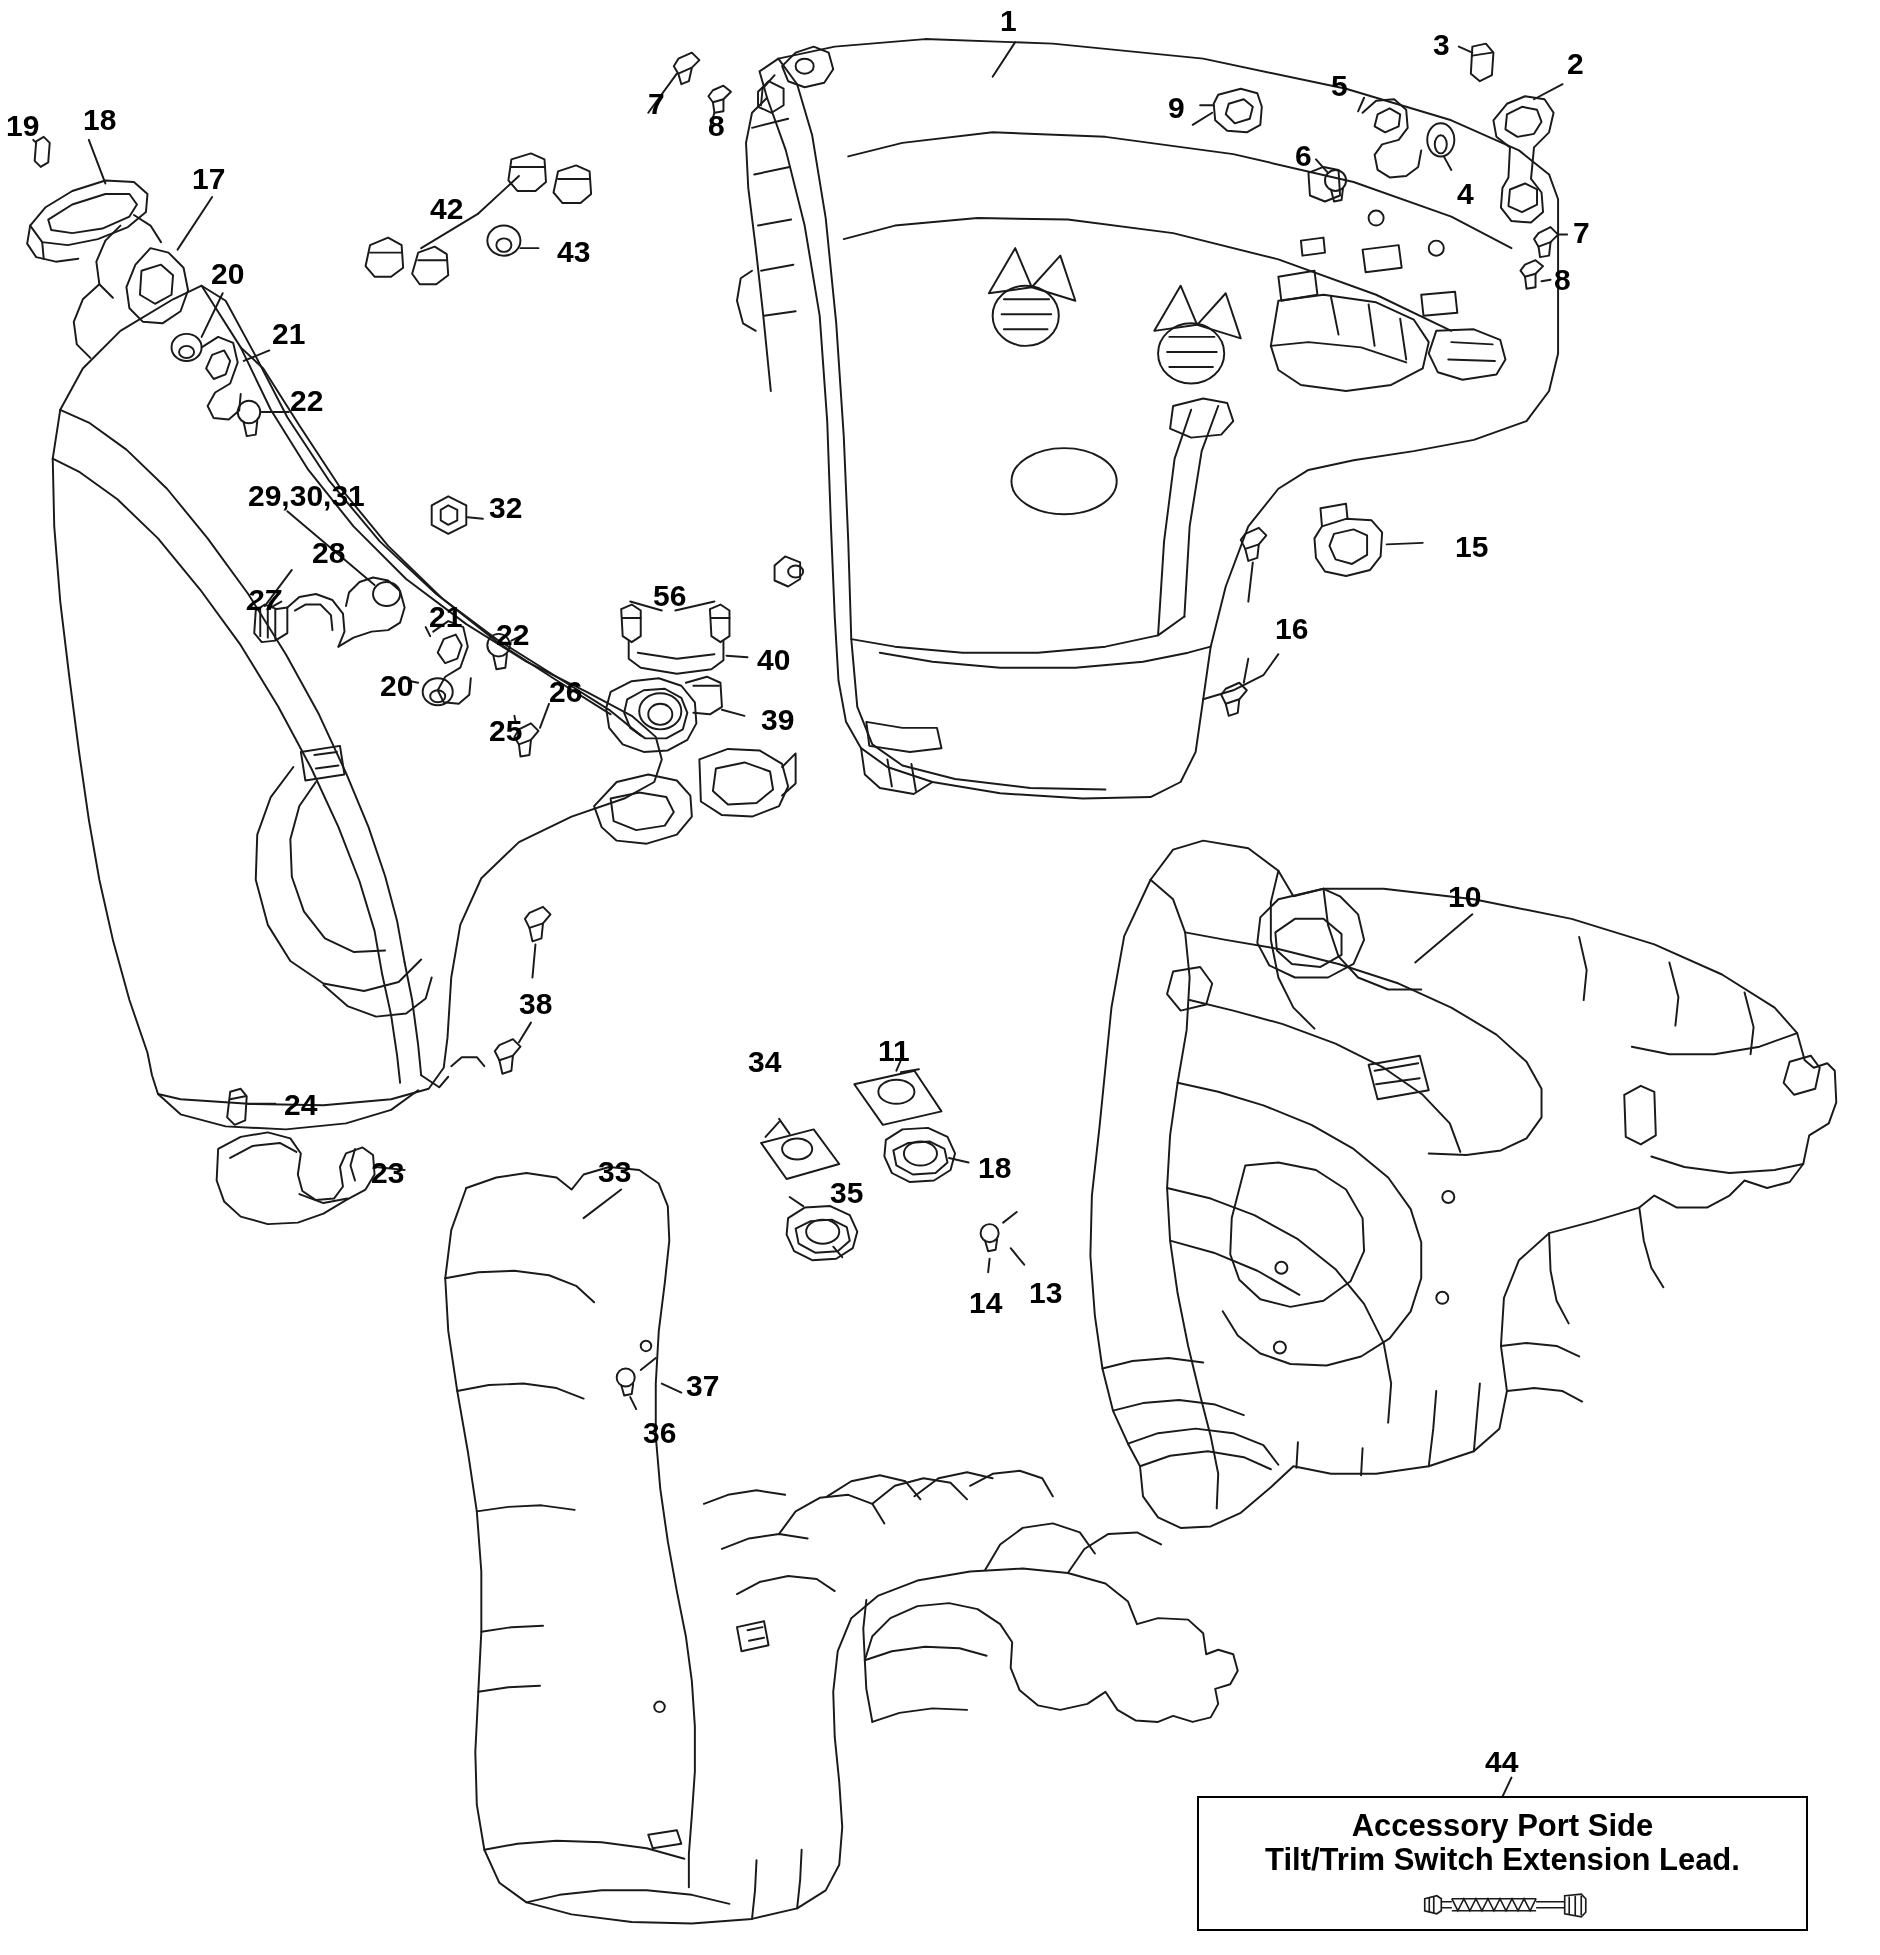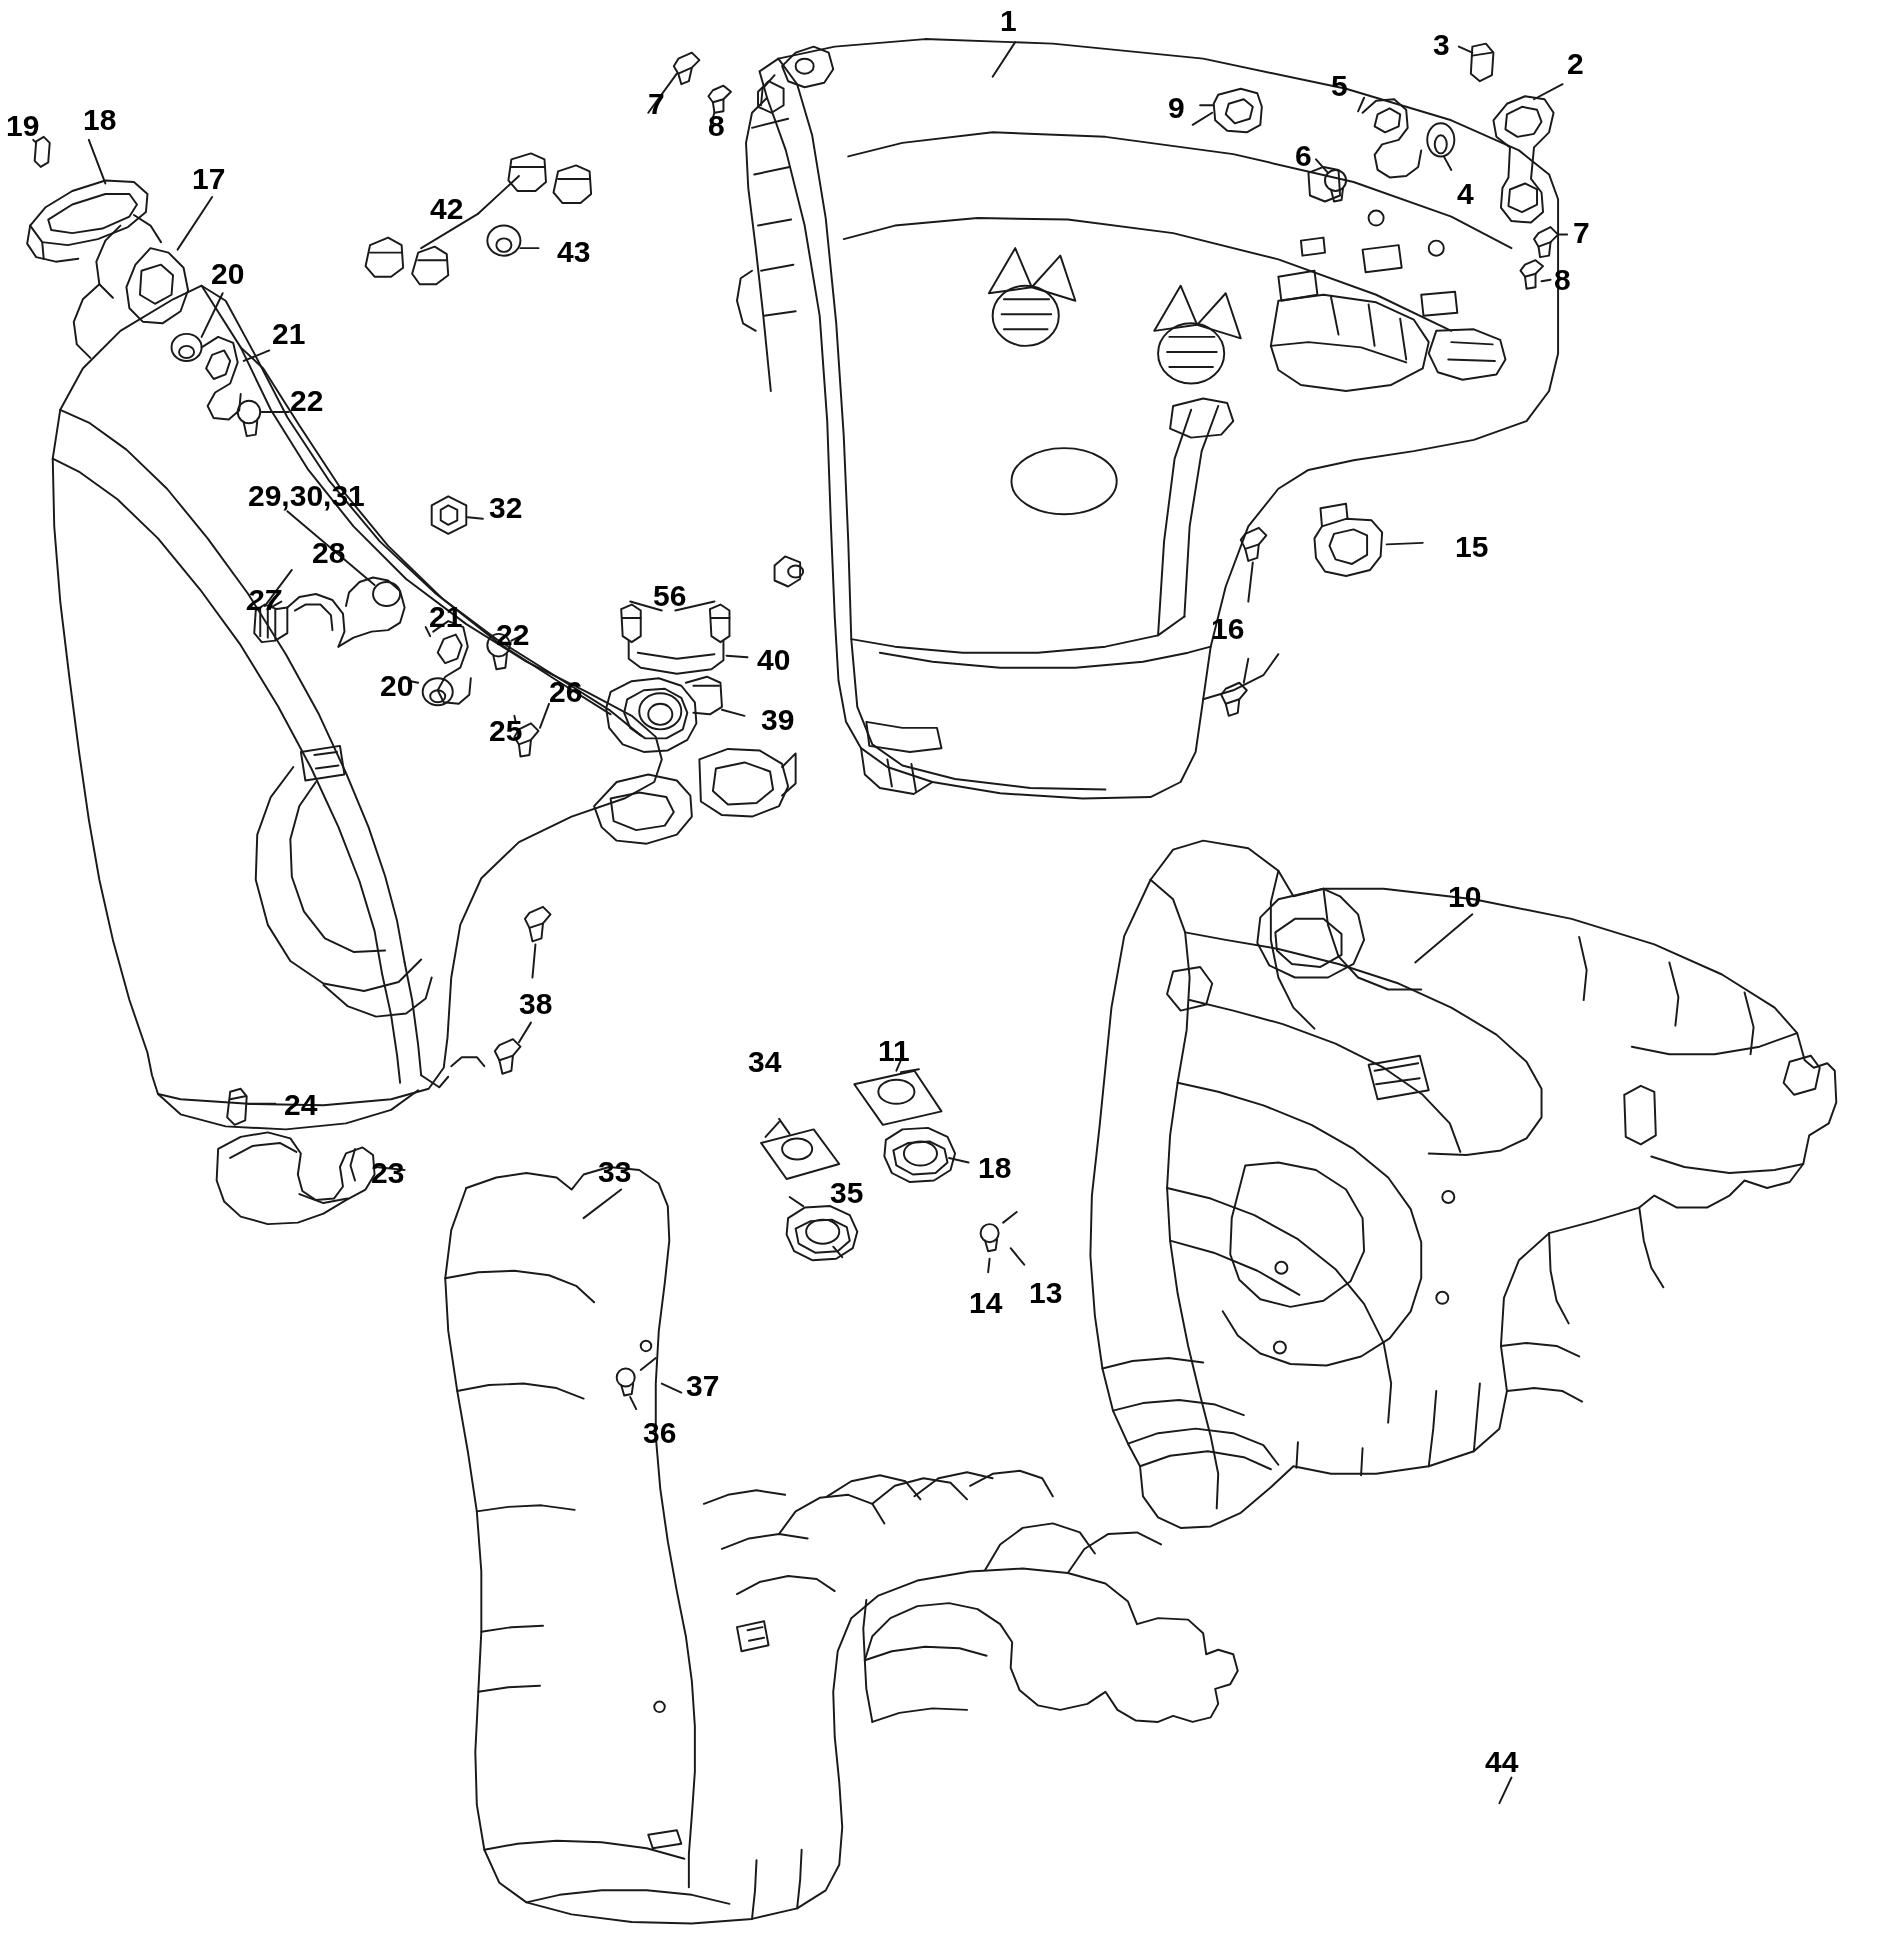--- a/index.html
+++ b/index.html
@@ -514,35 +514,58 @@
   <div class="callout" style="left:290px; top:386px;">22</div>
   <div class="callout" style="left:1455px; top:532px;">15</div>
   <div class="callout" style="left:248px; top:481px;">29,30,31</div>
   <div class="callout" style="left:489px; top:493px;">32</div>
   <div class="callout" style="left:312px; top:538px;">28</div>
   <div class="callout" style="left:247px; top:585px;font-style:italic;">27</div>
   <div class="callout" style="left:653px; top:581px;">56</div>
   <div class="callout" style="left:429px; top:602px;">21</div>
   <div class="callout" style="left:496px; top:620px;">22</div>
   <div class="callout" style="left:757px; top:645px;">40</div>
-  <div class="callout" style="left:1211px; top:614px;">16</div>
+  <div class="callout" style="left:1275px; top:614px;">16</div>
   <div class="callout" style="left:380px; top:671px;">20</div>
   <div class="callout" style="left:549px; top:677px;">26</div>
   <div class="callout" style="left:489px; top:716px;">25</div>
   <div class="callout" style="left:761px; top:705px;">39</div>
   <div class="callout" style="left:1440px; top:882px;margin-left:8px;">10</div>
   <div class="callout" style="left:519px; top:989px;">38</div>
   <div class="callout" style="left:878px; top:1036px;">11</div>
   <div class="callout" style="left:748px; top:1047px;">34</div>
   <div class="callout" style="left:284px; top:1090px;">24</div>
   <div class="callout" style="left:978px; top:1153px;">18</div>
   <div class="callout" style="left:371px; top:1158px;">23</div>
   <div class="callout" style="left:598px; top:1157px;">33</div>
   <div class="callout" style="left:830px; top:1178px;">35</div>
   <div class="callout" style="left:969px; top:1288px;">14</div>
   <div class="callout" style="left:1029px; top:1278px;">13</div>
   <div class="callout" style="left:686px; top:1371px;">37</div>
   <div class="callout" style="left:643px; top:1418px;">36</div>
   <div class="callout" style="left:1485px; top:1747px;">44</div>
 
+  <div class="note-box" style="left:1197px; top:1796px; width:611px; height:135px; padding-top:10.5px;">
+    <div class="note-line">Accessory Port Side</div>
+    <div class="note-line">Tilt/Trim Switch Extension Lead.</div>
+    <div class="note-cable">
+      <svg viewBox="0 0 812 46" width="611" height="35" xmlns="http://www.w3.org/2000/svg">
+        <g fill="none" stroke="#1a1a1a" stroke-width="2.2">
+
+          <path d="M300,14 L316,10 L322,14 L322,30 L316,34 L300,30 Z"></path>
+          <path d="M306,12 L306,32 M312,11 L312,33"></path>
+          <path d="M322,18 L336,18 M322,26 L336,26"></path>
+
+          <path d="M336,14 L344,30 L352,14 L360,30 L368,14 L376,30 L384,14 L392,30
+                   L400,14 L408,30 L416,14 L424,30 L432,14 L440,30 L448,14"></path>
+          <path d="M336,14 L448,14 M336,30 L448,30"></path>
+
+          <path d="M448,18 L486,18 M448,26 L486,26"></path>
+
+          <path d="M486,10 L508,8 L514,14 L514,32 L508,38 L486,34 Z"></path>
+          <path d="M492,11 L492,35 M500,10 L500,36 M508,10 L508,36"></path>
+        </g>
+      </svg>
+    </div>
+  </div>
 
 </div>
 
 
 </body></html>

